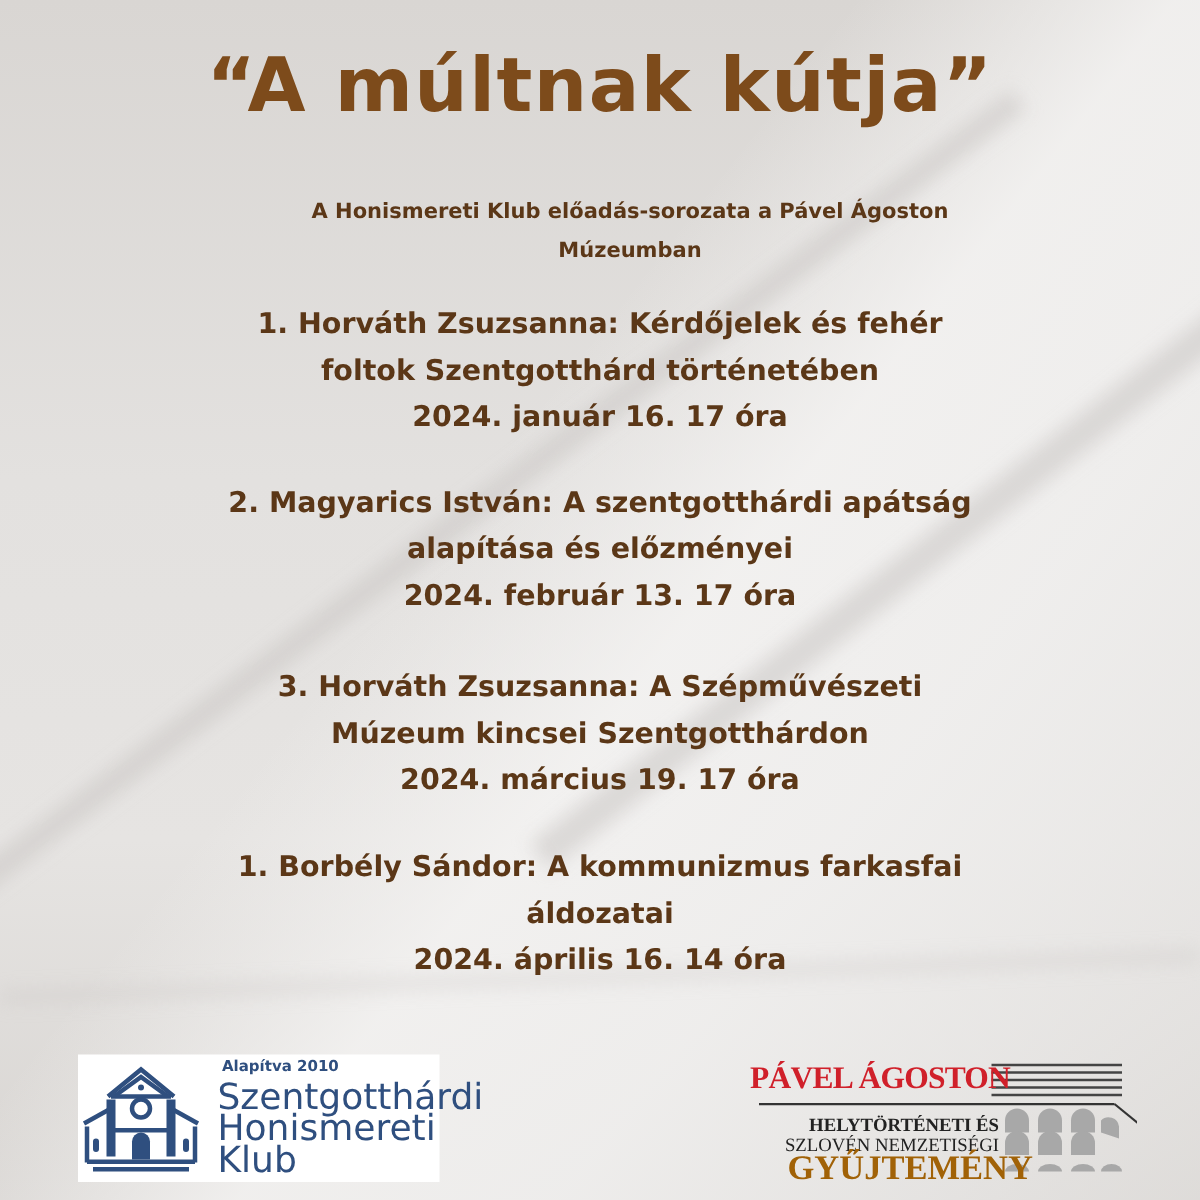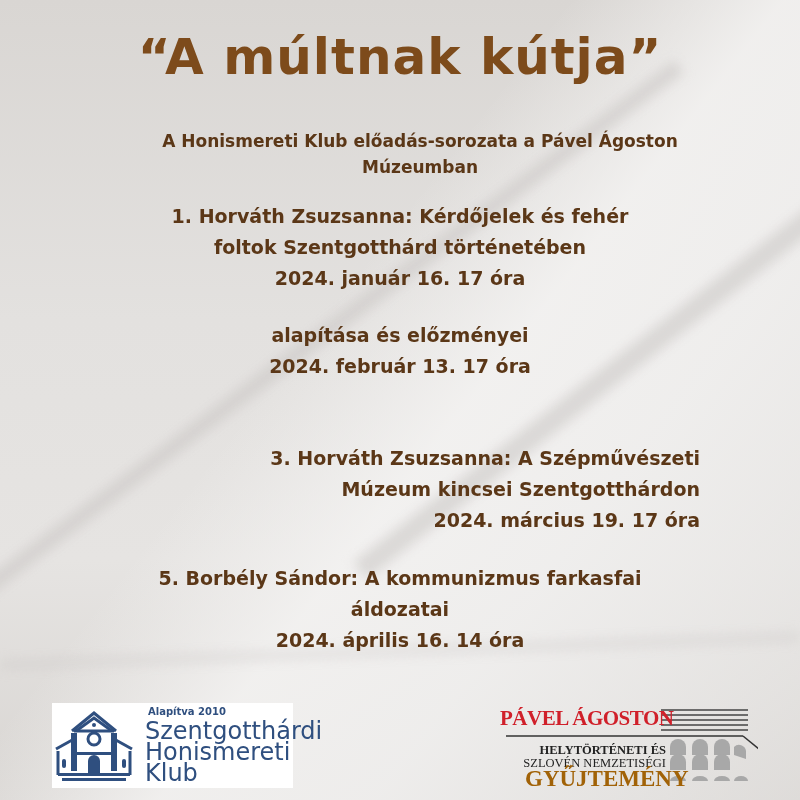--- a/index.html
+++ b/index.html
@@ -20,21 +20,21 @@
       transform-origin: left center;
     }
     .title {
       position: absolute; left: 0; right: 0; top: 28px; text-align: center;
       font-family: "DejaVu Sans", sans-serif; font-weight: bold;
       font-size: 50px; color: #7d4b1b; letter-spacing: 1px;
     }
     .subtitle {
       position: absolute; left: 130px; width: 580px; top: 128px; text-align: center;
       font-family: "DejaVu Sans", sans-serif; font-weight: bold;
-      font-size: 17px; line-height: 26px; color: #5b3717;
+      font-size: 14px; line-height: 26px; color: #5b3717;
     }
     .lecture {
       position: absolute; left: 100px; width: 600px; text-align: center;
       font-family: "DejaVu Sans", sans-serif; font-weight: bold;
       font-size: 19px; line-height: 31px; color: #5b3717;
     }
     .lecture div { white-space: nowrap; }
     .logo-left {
       position: absolute; left: 52px; top: 703px; width: 241px; height: 85px;
       background: #ffffff;
@@ -80,32 +80,33 @@
   <div>Múzeumban</div>
 </div>
 
 <div class="lecture" style="top:201px;">
   <div>1. Horváth Zsuzsanna: Kérdőjelek és fehér</div>
   <div>foltok Szentgotthárd történetében</div>
   <div>2024. január 16. 17 óra</div>
 </div>
 
 <div class="lecture" style="top:320px;">
+  <div>2. Magyarics István: A szentgotthárdi apátság</div>
   <div>alapítása és előzményei</div>
   <div>2024. február 13. 17 óra</div>
 </div>
 
-<div class="lecture" style="top:443px;text-align:right;">
+<div class="lecture" style="top:443px;">
   <div>3. Horváth Zsuzsanna: A Szépművészeti</div>
   <div>Múzeum kincsei Szentgotthárdon</div>
   <div>2024. március 19. 17 óra</div>
 </div>
 
 <div class="lecture" style="top:563px;">
-  <div>5. Borbély Sándor: A kommunizmus farkasfai</div>
+  <div>1. Borbély Sándor: A kommunizmus farkasfai</div>
   <div>áldozatai</div>
   <div>2024. április 16. 14 óra</div>
 </div>
 
 <div class="logo-left">
   <svg width="80" height="76" viewBox="0 0 80 76">
     <g fill="none" stroke="#2f4f7f" stroke-width="3">
       <polyline points="18,22 40,4 62,22"></polyline>
       <polyline points="22,22 40,9 58,22"></polyline>
       <line x1="20" y1="22" x2="60" y2="22"></line>

